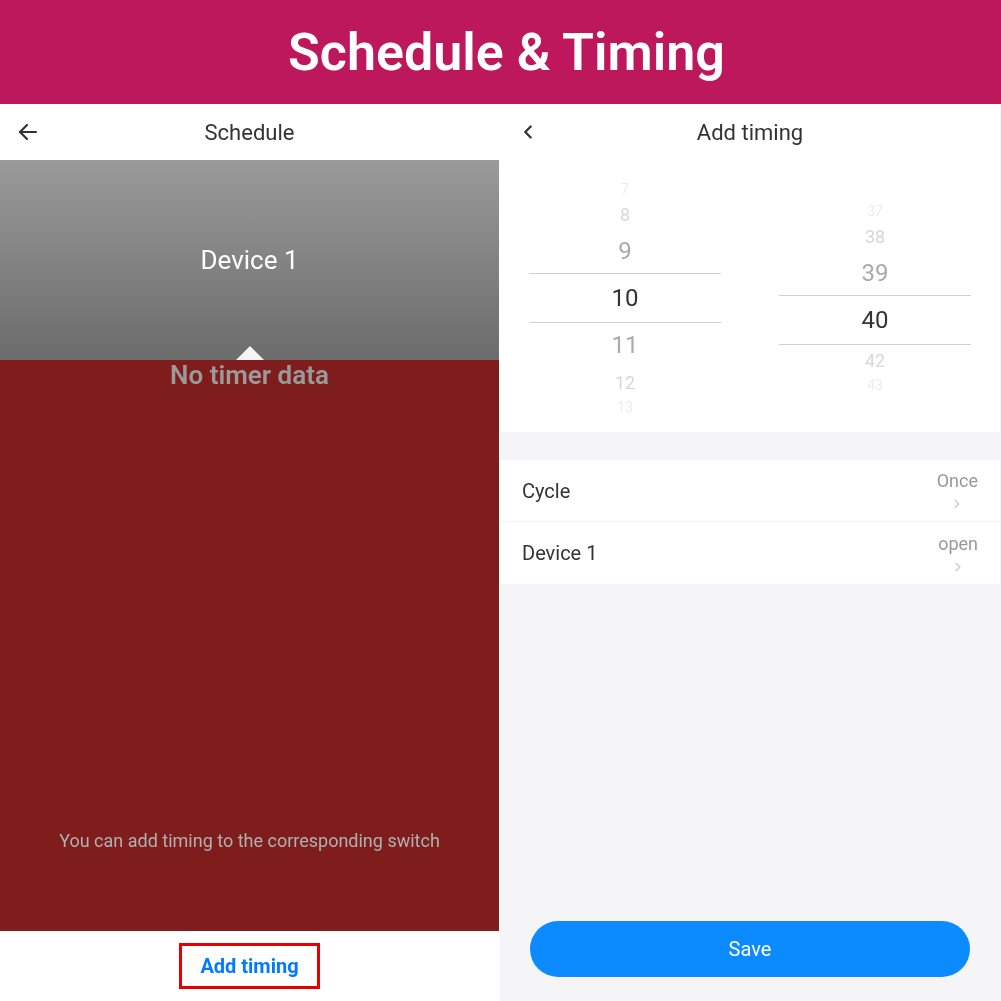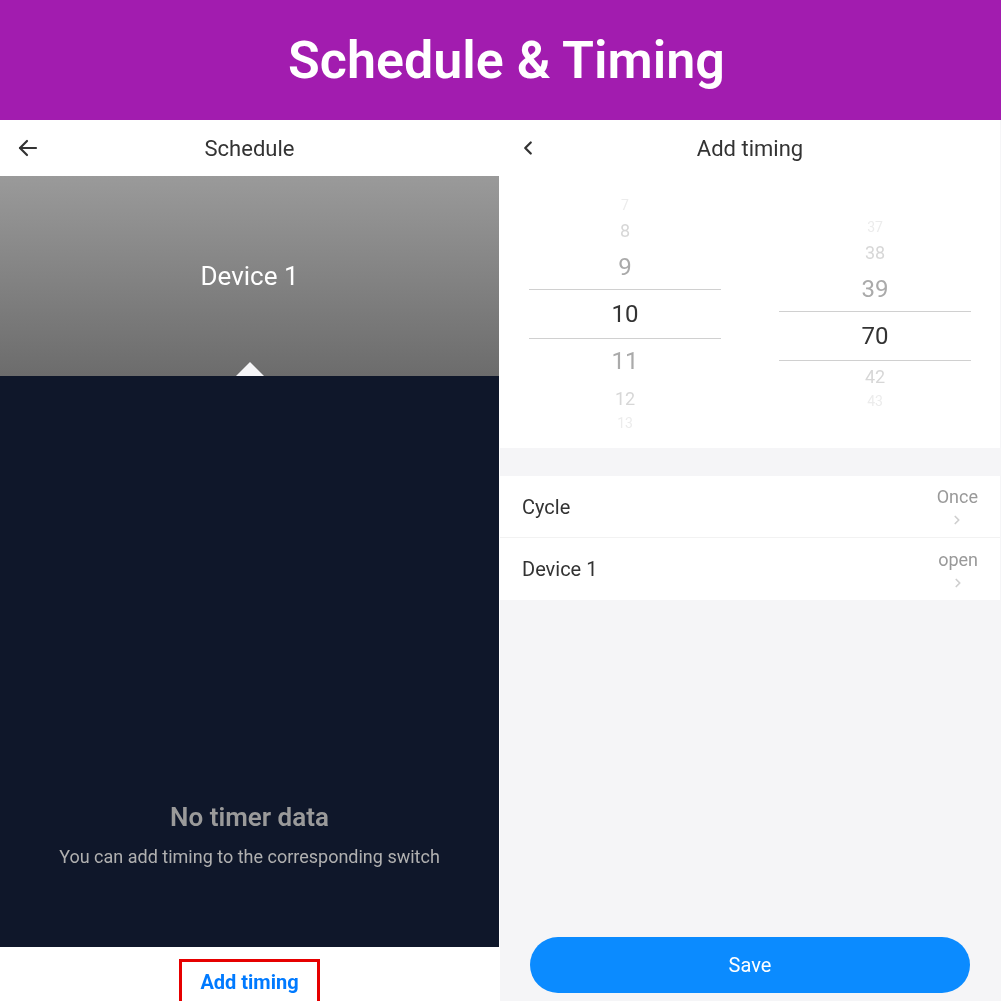--- a/index.html
+++ b/index.html
@@ -1,21 +1,21 @@
 <!DOCTYPE html>
 <html><head>
 <meta charset="utf-8">
 <style>
 * { margin: 0; padding: 0; box-sizing: border-box; font-family: -apple-system, BlinkMacSystemFont, "Segoe UI", Roboto, Helvetica, Arial, sans-serif; }
 body { width: 1001px; height: 1001px; background: #f5f5f7; overflow: hidden; }
 
 .banner {
   width: 100%;
-  height: 120px;
-  background: #a21caf;
+  height: 104px;
+  background: #be185d;
   color: #ffffff;
   display: flex;
   align-items: center;
   justify-content: center;
   font-size: 52px;
   font-weight: 600;
   padding-left: 12px;
 }
 
 .panels { display: flex; width: 100%; height: calc(100% - 104px); }
@@ -59,25 +59,25 @@
   left: 50%;
   transform: translateX(-50%);
   width: 0; height: 0;
   border-left: 14px solid transparent;
   border-right: 14px solid transparent;
   border-bottom: 14px solid #f5f5f7;
 }
 
 .empty-area {
   flex: 1;
-  background: #0f172a;
+  background: #7f1d1d;
   display: flex;
   flex-direction: column;
   align-items: center;
-  justify-content: flex-end;
+  justify-content: space-between;
   padding-bottom: 80px;
 }
 .empty-title { font-size: 26px; font-weight: 600; color: #9a9a9a; margin-bottom: 14px; }
 .empty-sub { font-size: 18px; color: #b0b0b0; }
 
 .bottom-bar-left {
   height: 70px;
   background: #ffffff;
   display: flex;
   align-items: center;
@@ -231,21 +231,21 @@
           <div class="row r2">9</div>
           <div class="row selected">10</div>
           <div class="row r2">11</div>
           <div class="row fade1">12</div>
           <div class="row fade2">13</div>
         </div>
         <div class="picker-col">
           <div class="row fade2">37</div>
           <div class="row fade1">38</div>
           <div class="row r2">39</div>
-          <div class="row selected">70</div>
+          <div class="row selected">40</div>
           <div class="row fade1">42</div>
           <div class="row fade2">43</div>
         </div>
       </div>
     </div>
 
     <div class="options">
       <div class="option-row">
         <span>Cycle</span>
         <span class="option-value">

